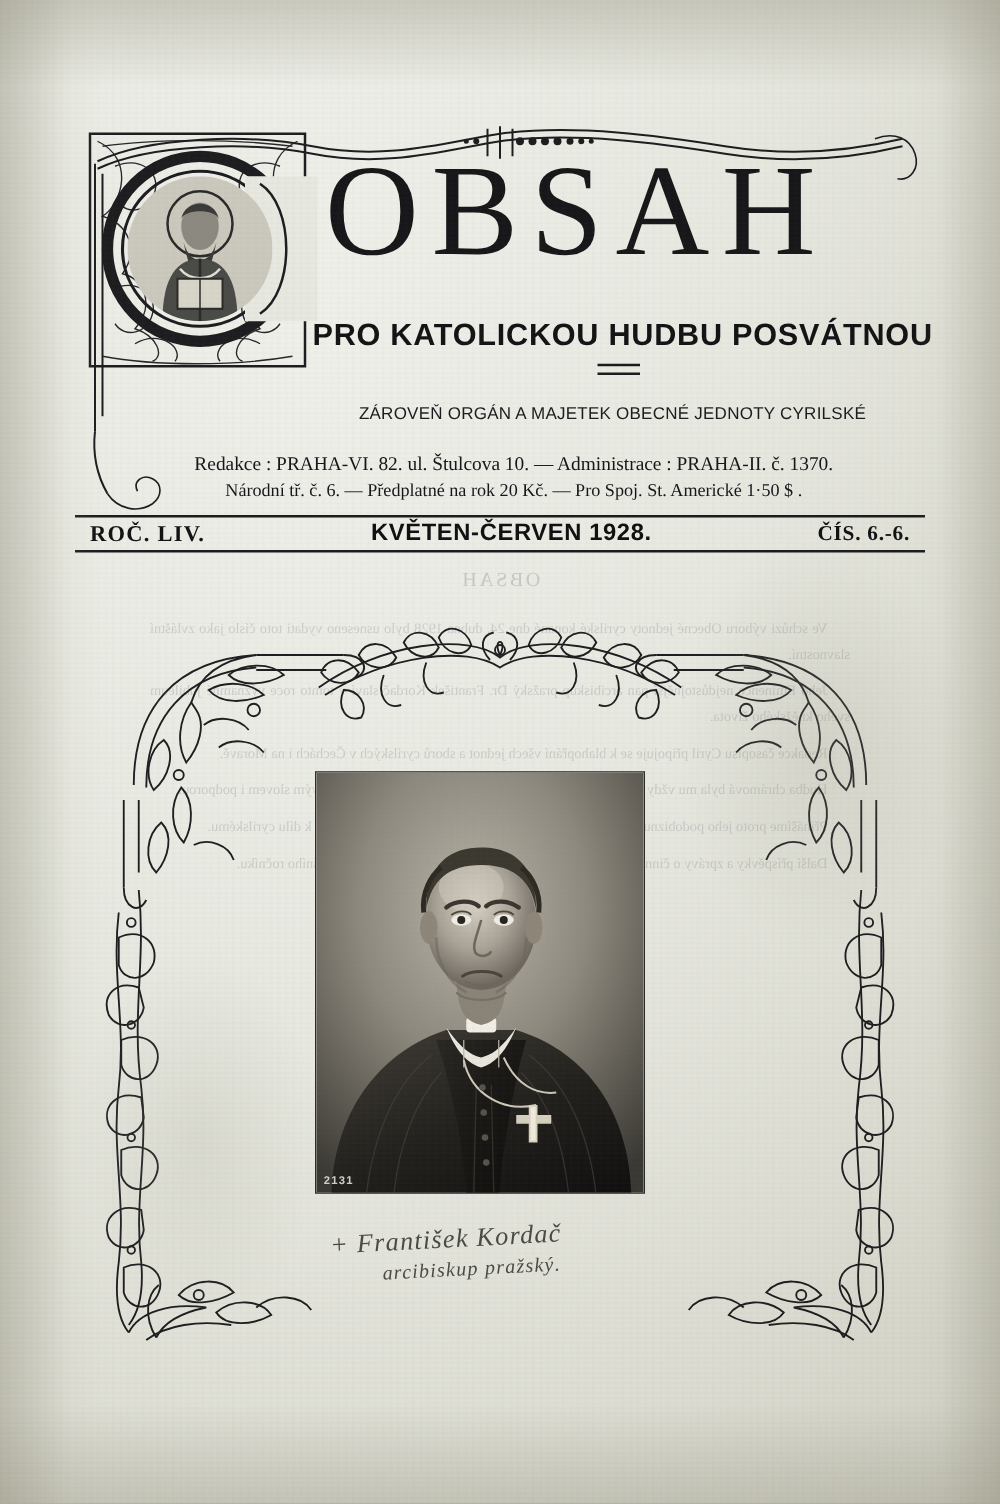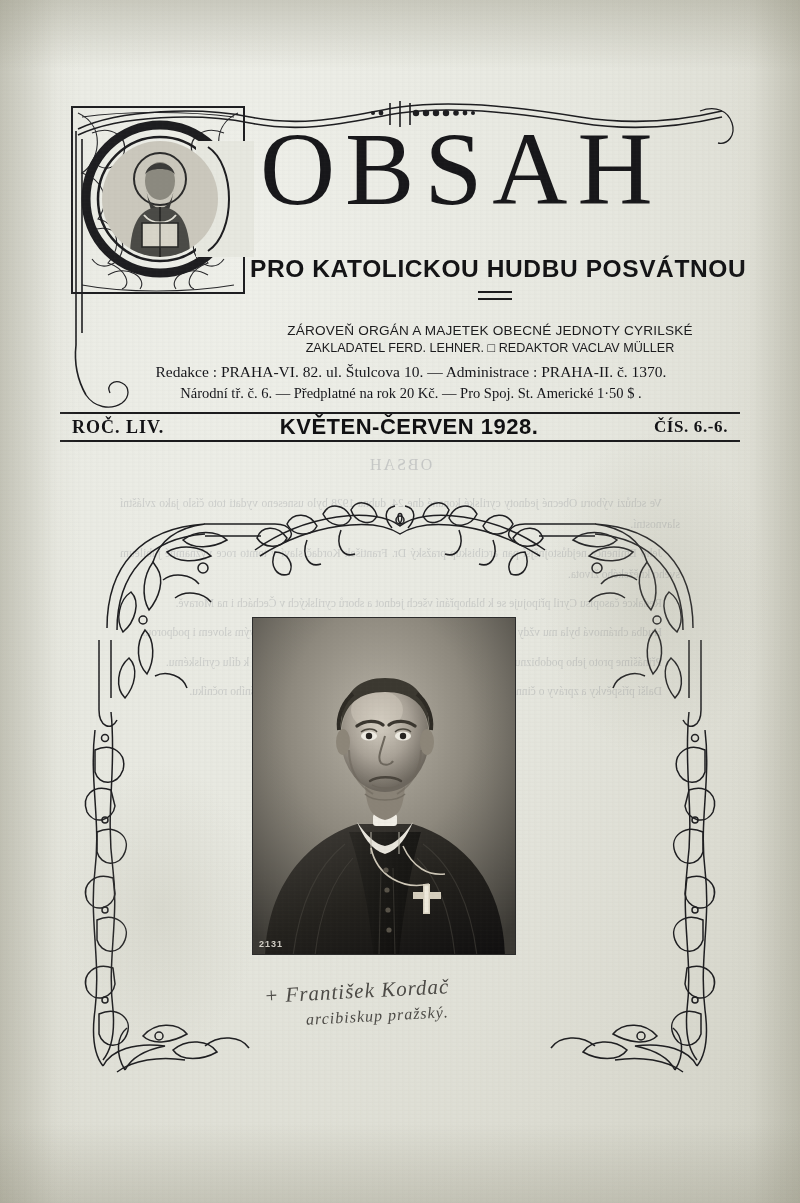--- a/index.html
+++ b/index.html
@@ -213,21 +213,21 @@
   }
   .issue-vol {
     font-family: "Liberation Serif", serif;
     font-weight: bold;
     font-size: 18px;
     letter-spacing: 1px;
     color: #121215;
   }
   .issue-date {
     font-weight: bold;
-    font-size: 22px;
+    font-size: 19px;
     letter-spacing: 0.5px;
     color: #101012;
   }
   .issue-num {
     font-family: "Liberation Serif", serif;
     font-weight: bold;
     font-size: 17px;
     letter-spacing: 0.6px;
     color: #121215;
   }
@@ -389,21 +389,20 @@
 
     <div class="title-word">OBSAH</div>
 
     <div class="sub-2">PRO KATOLICKOU HUDBU POSVÁTNOU</div>
 
     <div class="sub-3-wrap">
       <span class="sub-3-rule"></span>
     </div>
 
     <div class="sub-4">ZÁROVEŇ ORGÁN A MAJETEK OBECNÉ JEDNOTY CYRILSKÉ</div>
-    <div class="sub-5">ZAKLADATEL FERD. LEHNER. □ REDAKTOR VACLAV MÜLLER</div>
     <div class="addr-1">Redakce : PRAHA-VI. 82. ul. Štulcova 10. — Administrace : PRAHA-II. č. 1370.</div>
     <div class="addr-2">Národní tř. č. 6. — Předplatné na rok 20 Kč. — Pro Spoj. St. Americké 1·50 $ .</div>
   </div>
 
   <div class="issue-line">
     <span class="issue-vol">ROČ. LIV.</span>
     <span class="issue-date">KVĚTEN-ČERVEN 1928.</span>
     <span class="issue-num">ČÍS. 6.-6.</span>
   </div>
 

